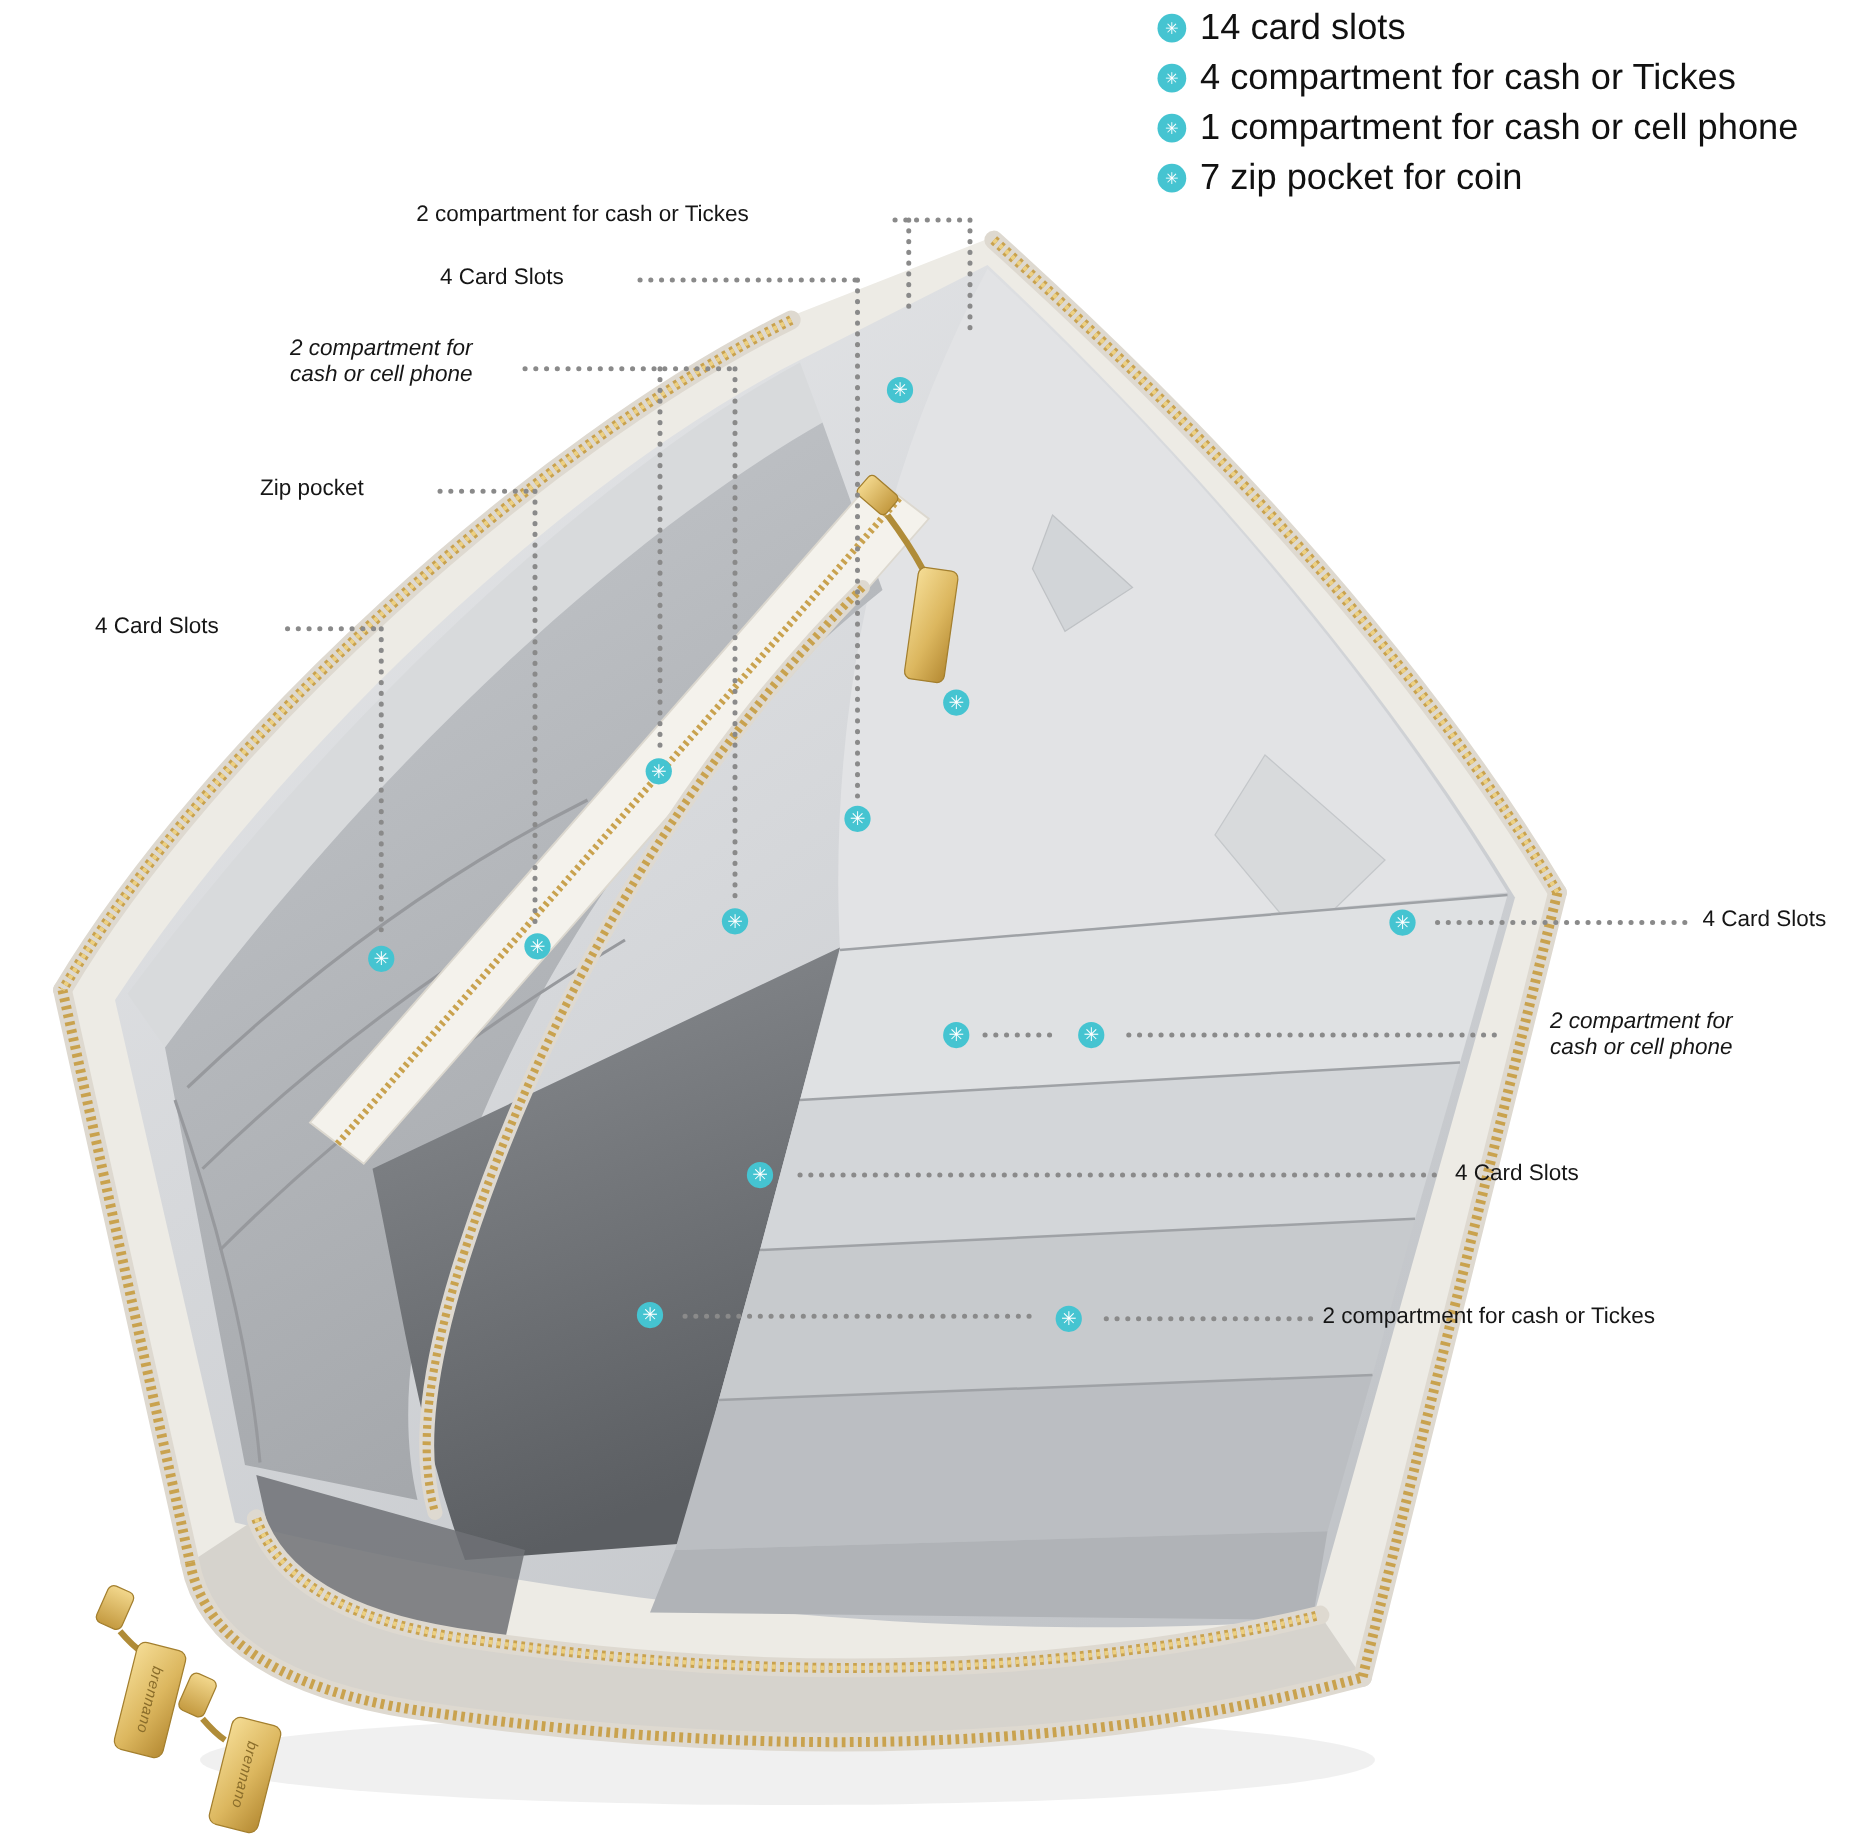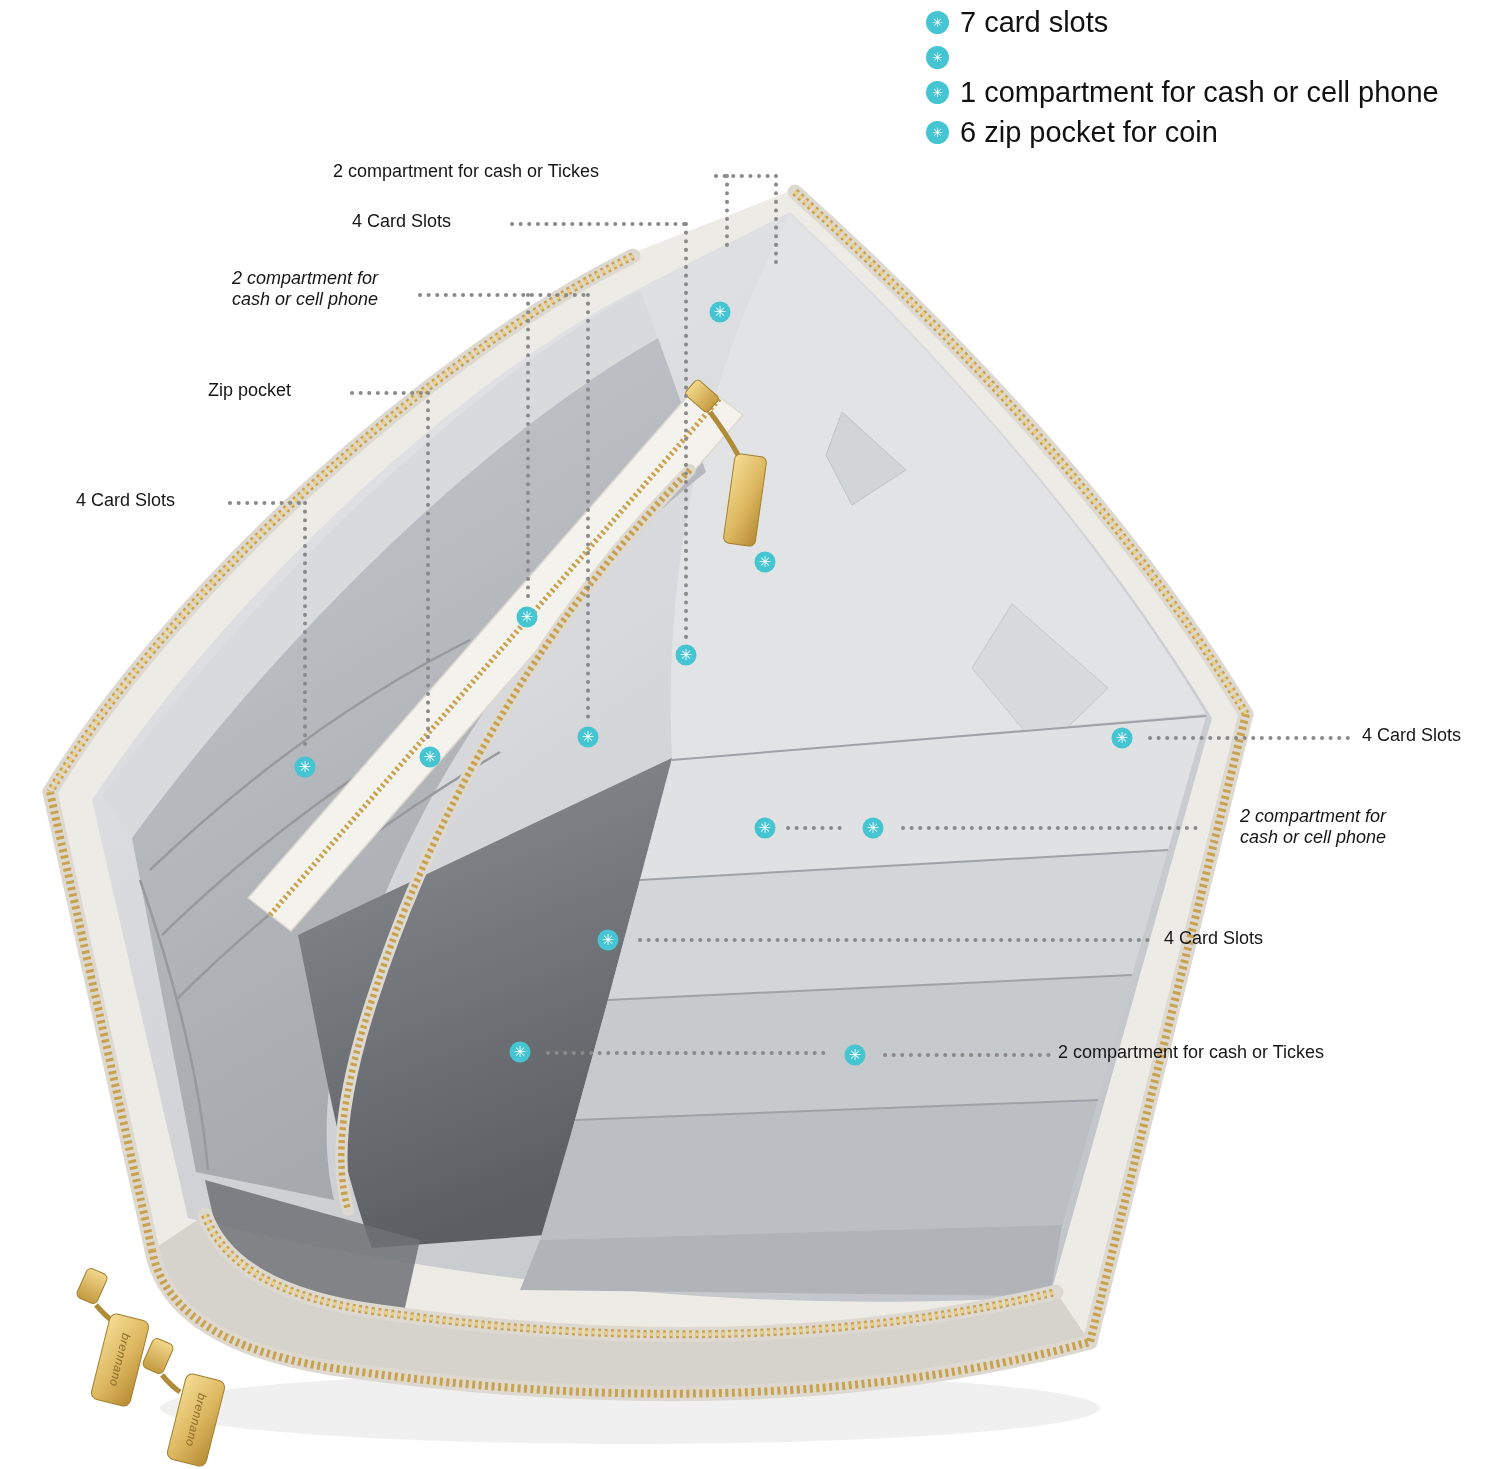--- a/index.html
+++ b/index.html
@@ -224,32 +224,33 @@
       <g transform="translate(855,1055)">
           <circle class="dotCircle" r="10.5"></circle>
           <text class="dotGlyph" y="5">✳</text>
         </g>
     </g>
   </svg>
 
   <div class="feature-list">
     <div class="feature-row">
       <span class="bullet">✳</span>
-      <span>7 card slots</span>
-    </div>
-    <div class="feature-row">
-      <span class="bullet">✳</span>
+      <span>14 card slots</span>
+    </div>
+    <div class="feature-row">
+      <span class="bullet">✳</span>
+      <span>4 compartment for cash or Tickes</span>
     </div>
     <div class="feature-row">
       <span class="bullet">✳</span>
       <span>1 compartment for cash or cell phone</span>
     </div>
     <div class="feature-row">
       <span class="bullet">✳</span>
-      <span>6 zip pocket for coin</span>
+      <span>7 zip pocket for coin</span>
     </div>
   </div>
 
   <div class="label" style="left:333px;top:161px">2 compartment for cash or Tickes</div>
   <div class="label" style="left:352px;top:211px">4 Card Slots</div>
   <div class="label center" style="left:193px;top:268px;width:224px">
     <span class="lline">2 compartment for</span>
     <span class="lline">cash or cell phone</span>
   </div>
   <div class="label" style="left:208px;top:380px">Zip pocket</div>

